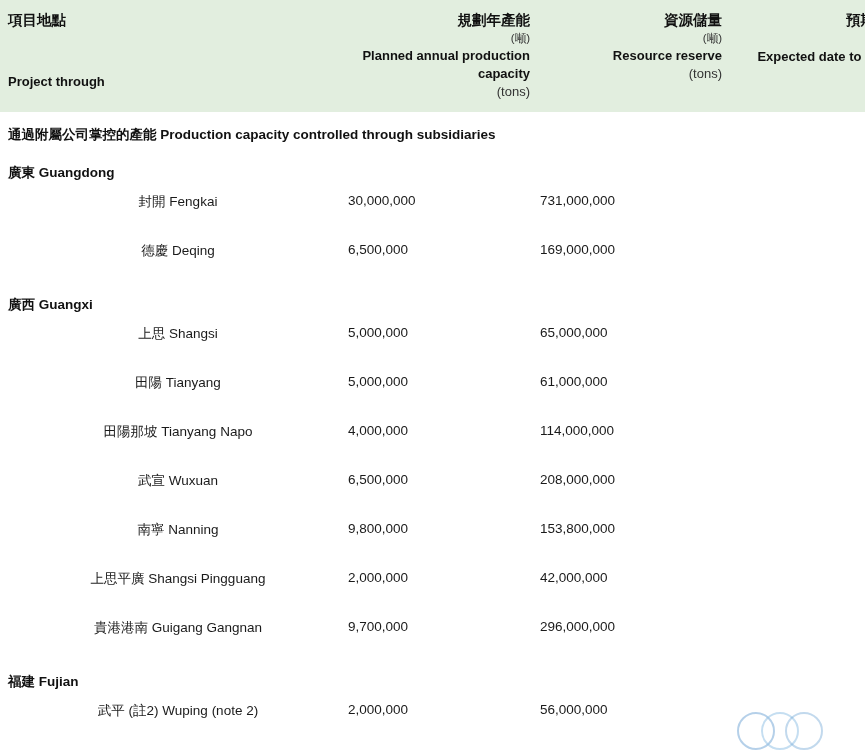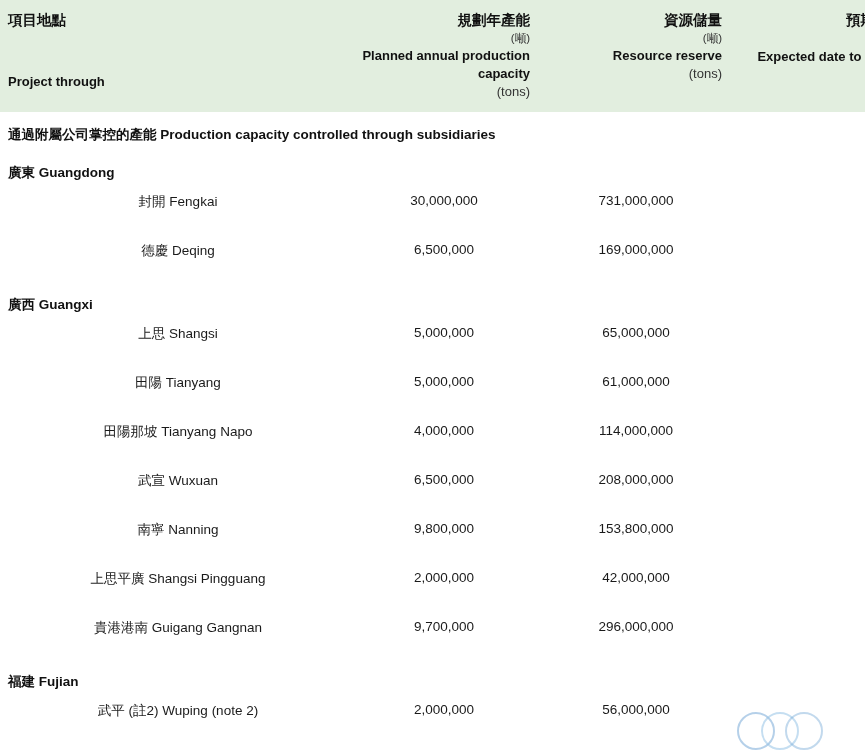--- a/index.html
+++ b/index.html
@@ -108,21 +108,21 @@
     padding: 9px 0 2px 0;
     font-size: 13.5px;
     color: #1a1a1a;
   }
   td.c-location {
     padding-left: 8px !important;
     text-align: center;
     white-space: nowrap;
   }
   td.c-num {
-    text-align: center;
+    text-align: left;
     padding-right: 0 !important;
   }
   td.c-date {
     text-align: right;
     padding-right: 14px !important;
     line-height: 19px;
   }
   .date-cn { display: block; }
   .date-en { display: block; font-size: 13px; }
   .note {

